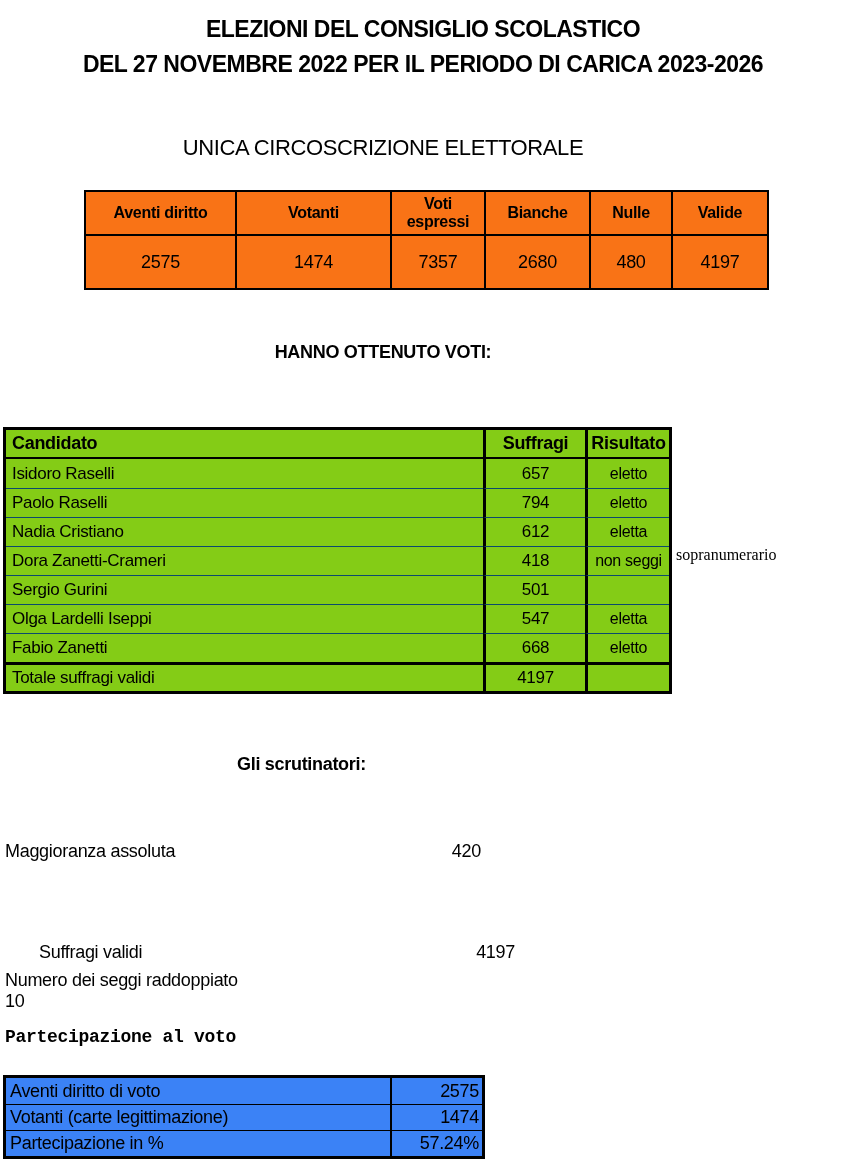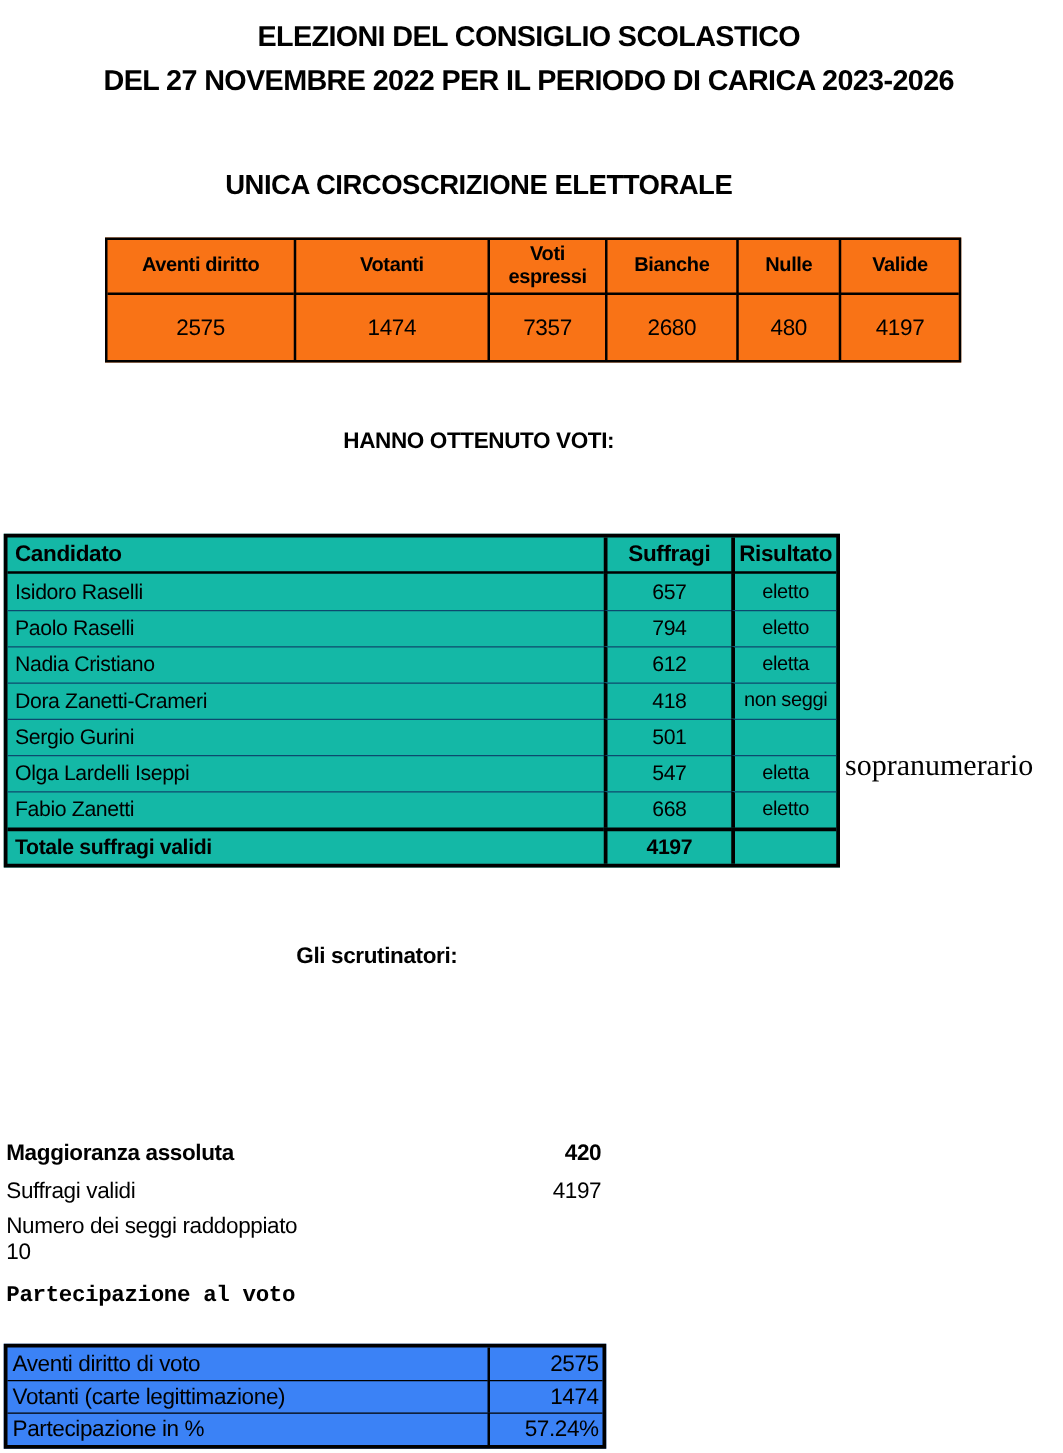--- a/index.html
+++ b/index.html
@@ -8,48 +8,48 @@
     width: 850px; height: 1162px;
     position: relative;
     font-family: "Liberation Sans", sans-serif;
     color: #000;
     overflow: hidden;
   }
   .abs { position: absolute; }
 
   
   .title-block { top: 12px; left: 0; width: 766px; font-size: 23px; line-height: 35px; font-weight: bold; text-align: center; letter-spacing: -0.5px; margin-left: 40px; }
-  .district-heading { top: 135px; left: 0; width: 766px; font-size: 22px; font-weight: bold; text-align: center; letter-spacing: -0.4px; }
+  .district-heading { top: 135px; left: 0; width: 766px; font-size: 22px; font-weight: normal; text-align: center; letter-spacing: -0.4px; }
   .votes-heading { top: 342px; left: 0; width: 766px; font-size: 18px; font-weight: bold; text-align: center; letter-spacing: -0.3px; }
 
   
   .sum-table { top: 190px; left: 84px; display: grid; grid-template-columns: 149px 155px 94px 105px 82px 96px; grid-template-rows: 44px 52px; border: 2px solid #000; background: #f97316; }
   .sum-cell { display: flex; align-items: center; justify-content: center; text-align: center; letter-spacing: -0.3px; }
   .sum-cell.hd { font-weight: bold; font-size: 16px; line-height: 18px; border-bottom: 2px solid #000; }
   .sum-cell.vl { font-size: 18px; }
   .sum-cell.nl { border-left: 2px solid #000; }
 
   
-  .cand-table { top: 427px; left: 3px; display: grid; grid-template-columns: 477px 102px 84px; grid-auto-rows: 29px; border: 3px solid #000; background: #14b8a6; }
+  .cand-table { top: 427px; left: 3px; display: grid; grid-template-columns: 477px 102px 84px; grid-auto-rows: 29px; border: 3px solid #000; background: #84cc16; }
   .c { display: flex; align-items: center; font-size: 17px; letter-spacing: -0.3px; overflow: hidden; }
   .c.name { padding-left: 6px; justify-content: flex-start; }
   .c.mid { justify-content: center; border-left: 3px solid #000; }
   .c.res { justify-content: center; border-left: 3px solid #000; font-size: 16px; }
   .c.hd { font-weight: bold; border-bottom: 2px solid #000; font-size: 18px; }
   .c.rl { border-top: 1px solid #0c4a6e; }
-  .c.tot { border-top: 3px solid #000; font-weight: bold; }
+  .c.tot { border-top: 3px solid #000; font-weight: normal; }
 
-  .side-note { top: 600px; left: 676px; font-family: "Liberation Serif", serif; font-size: 24px; }
+  .side-note { top: 546px; left: 676px; font-family: "Liberation Serif", serif; font-size: 16px; }
 
   .scrutineers { top: 754px; left: 237px; font-size: 18px; font-weight: bold; letter-spacing: -0.3px; }
 
   
   .stat-line { left: 5px; width: 476px; display: flex; justify-content: space-between; font-size: 18px; letter-spacing: -0.3px; }
-  .stat-1 { top: 912px; font-weight: bold; gap: 16px; }
-  .stat-2 { top: 942px; }
+  .stat-1 { top: 841px; font-weight: normal; gap: 16px; }
+  .stat-2 { top: 942px; margin-left: 34px; }
   .stat-3 { top: 970px; flex-direction: column; }
 
   .part-heading { top: 1027px; left: 5px; font-size: 18px; font-weight: bold; letter-spacing: -0.3px; font-family: Liberation Mono, monospace; }
 
   
   .part-table { top: 1075px; left: 3px; display: grid; grid-template-columns: 384px 92px; grid-auto-rows: 26px; border: 3px solid #000; background: #3b82f6; }
   .p { display: flex; align-items: center; font-size: 18px; letter-spacing: -0.3px; overflow: hidden; }
   .p.lbl { padding-left: 4px; }
   .p.val { justify-content: flex-end; padding-right: 3px; border-left: 2px solid #000; }
   .p.rl { border-top: 1px solid #000; }

